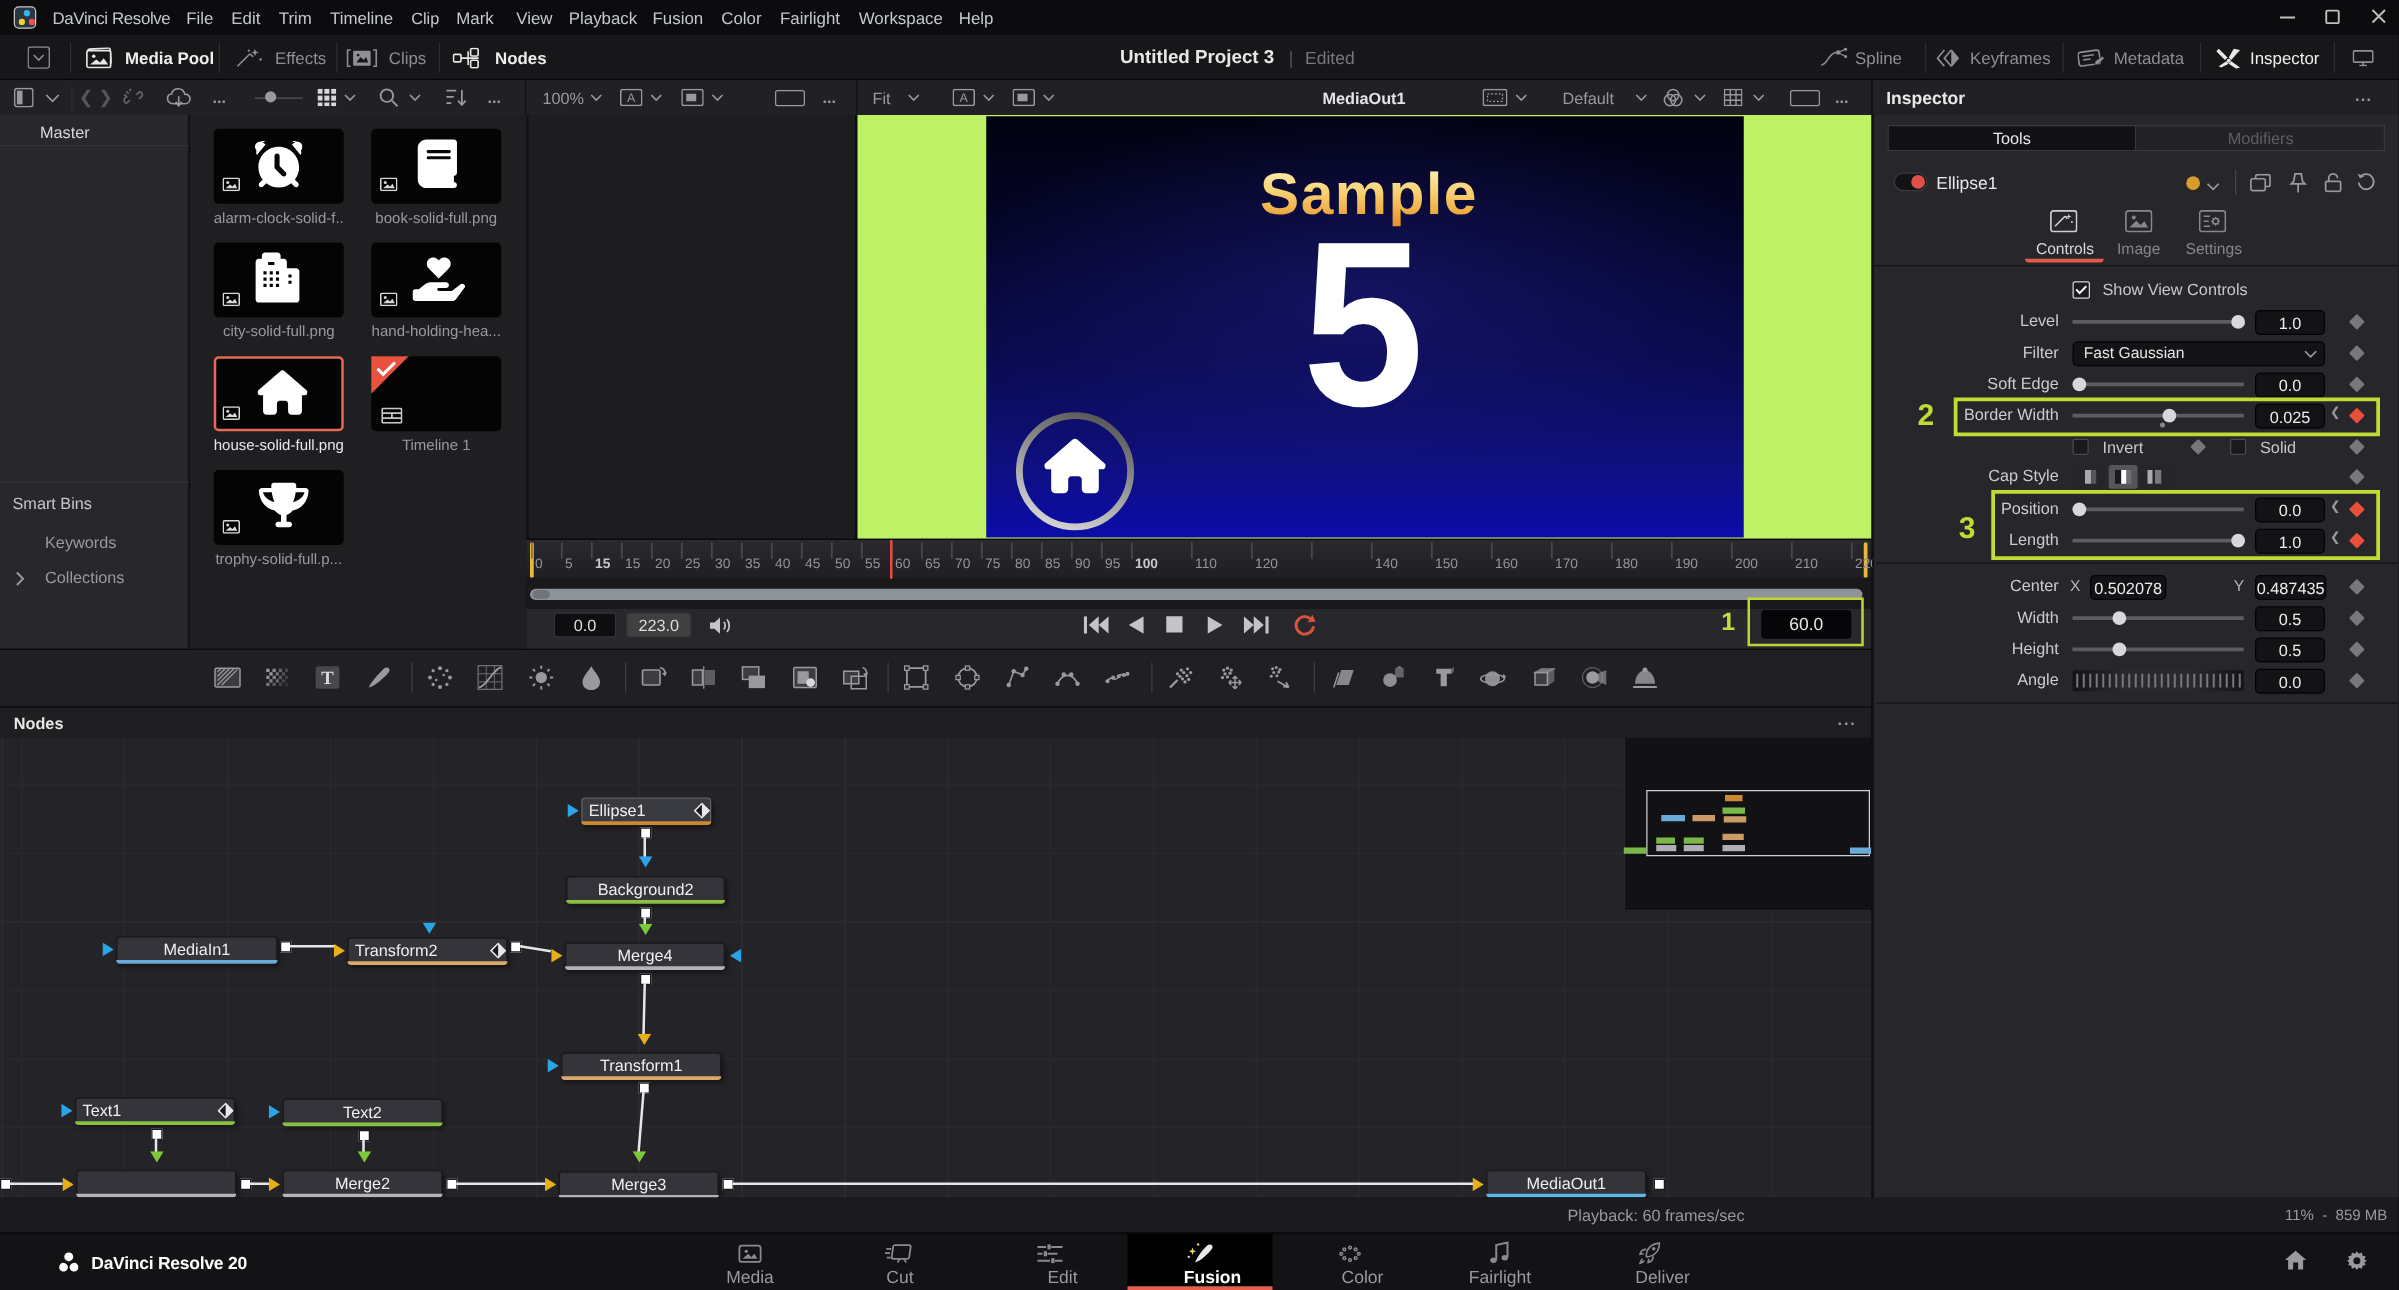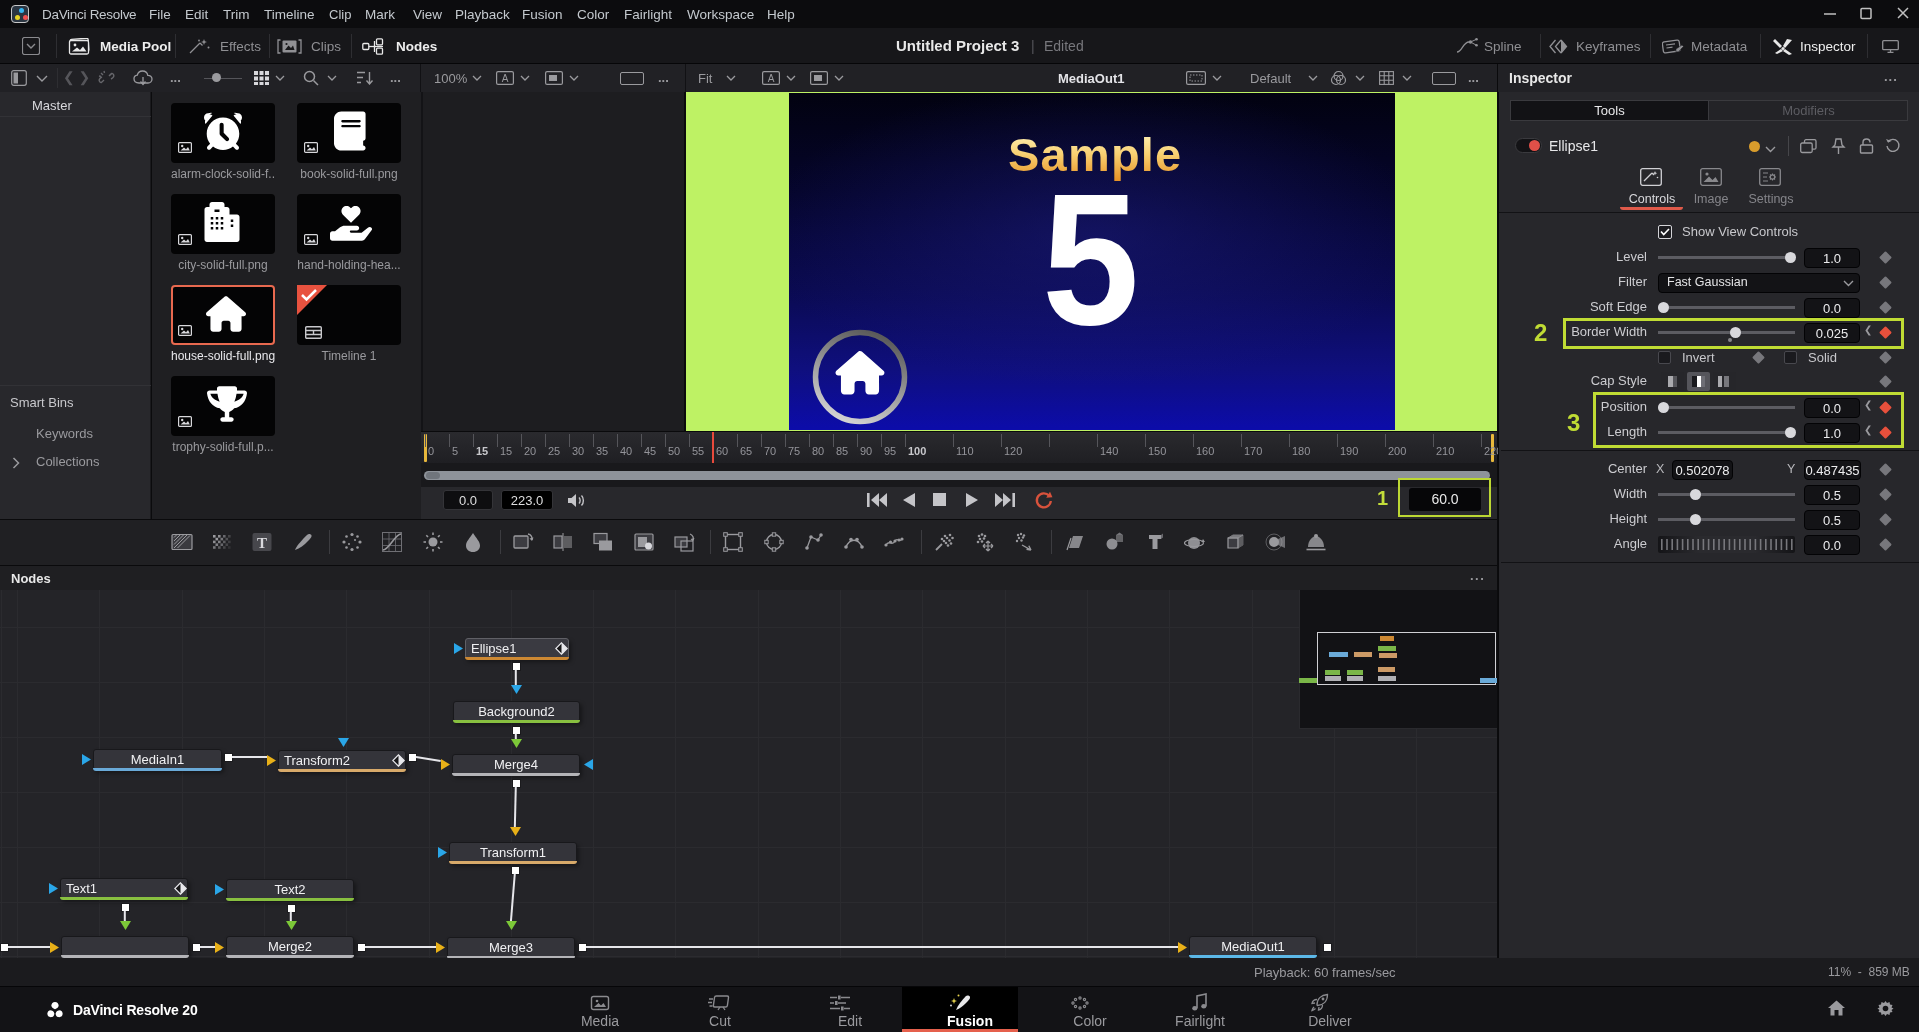--- a/index.html
+++ b/index.html
@@ -475,21 +475,21 @@
   <div class="abs" style="left:290.5px;top:0px;width:2px;height:32px;background:#e84a3c;"></div>
 </div>
 
 <div class="abs" id="vscroll" style="left:421px;top:463px;width:1076px;height:24px;background:#19191c;">
   <div class="abs" style="left:3px;top:8px;width:1066px;height:9px;background:#8e939a;border-radius:4.5px;"></div>
   <div class="abs" style="left:5px;top:9px;width:14px;height:7px;background:#70757c;border-radius:3.5px;"></div>
 </div>
 
 <div class="abs" id="transport" style="left:421px;top:487px;width:1076px;height:33px;background:#28282c;">
   <div class="abs" style="left:22px;top:3px;width:50px;height:20px;background:#0e0e10;border:1px solid #343438;border-radius:3px;text-align:center;font-size:13px;color:#dededf;line-height:19px;">0.0</div>
-  <div class="abs" style="left:80px;top:3px;width:52px;height:20px;background:#000000;border:1px solid #343438;border-radius:3px;text-align:center;font-size:13px;color:#dededf;line-height:19px;">223.0</div>
+  <div class="abs" style="left:80px;top:3px;width:52px;height:20px;background:#404040;border:1px solid #343438;border-radius:3px;text-align:center;font-size:13px;color:#dededf;line-height:19px;">223.0</div>
   <svg class="abs" style="left:146px;top:5px;" width="19" height="17" viewBox="0 0 19 17">
     <path d="M1 6 L4.5 6 L9 2 L9 15 L4.5 11 L1 11 Z" fill="#c4c4c8"></path>
     <path d="M12 5.5 C13.5 7 13.5 10 12 11.5 M14.5 3.5 C17 6 17 11 14.5 13.5" stroke="#c4c4c8" stroke-width="1.4" fill="none"></path>
   </svg>
 
   <svg class="abs" style="left:446px;top:6px;" width="20" height="14" viewBox="0 0 20 14">
     <rect x="0" y="0" width="2.6" height="14" fill="#c4c4c8"></rect>
     <path d="M12 0 L4 7 L12 14 Z M20 0 L12 7 L20 14 Z" fill="#c4c4c8"></path>
   </svg>
   <svg class="abs" style="left:482px;top:6px;" width="12" height="14" viewBox="0 0 12 14">

